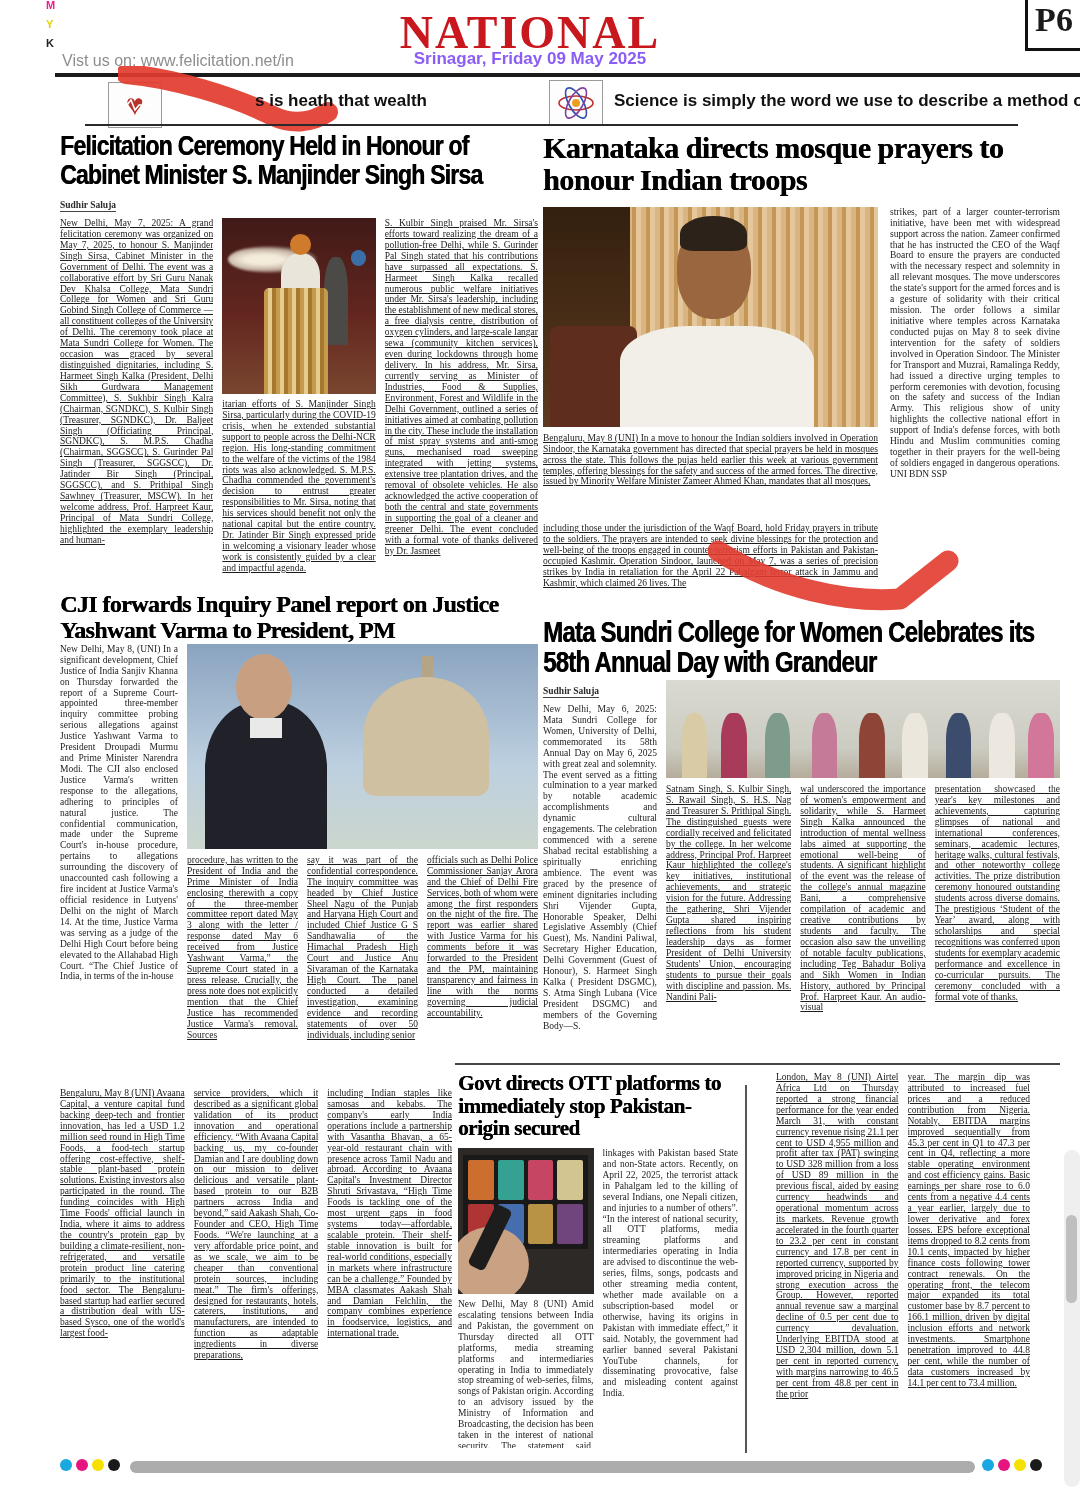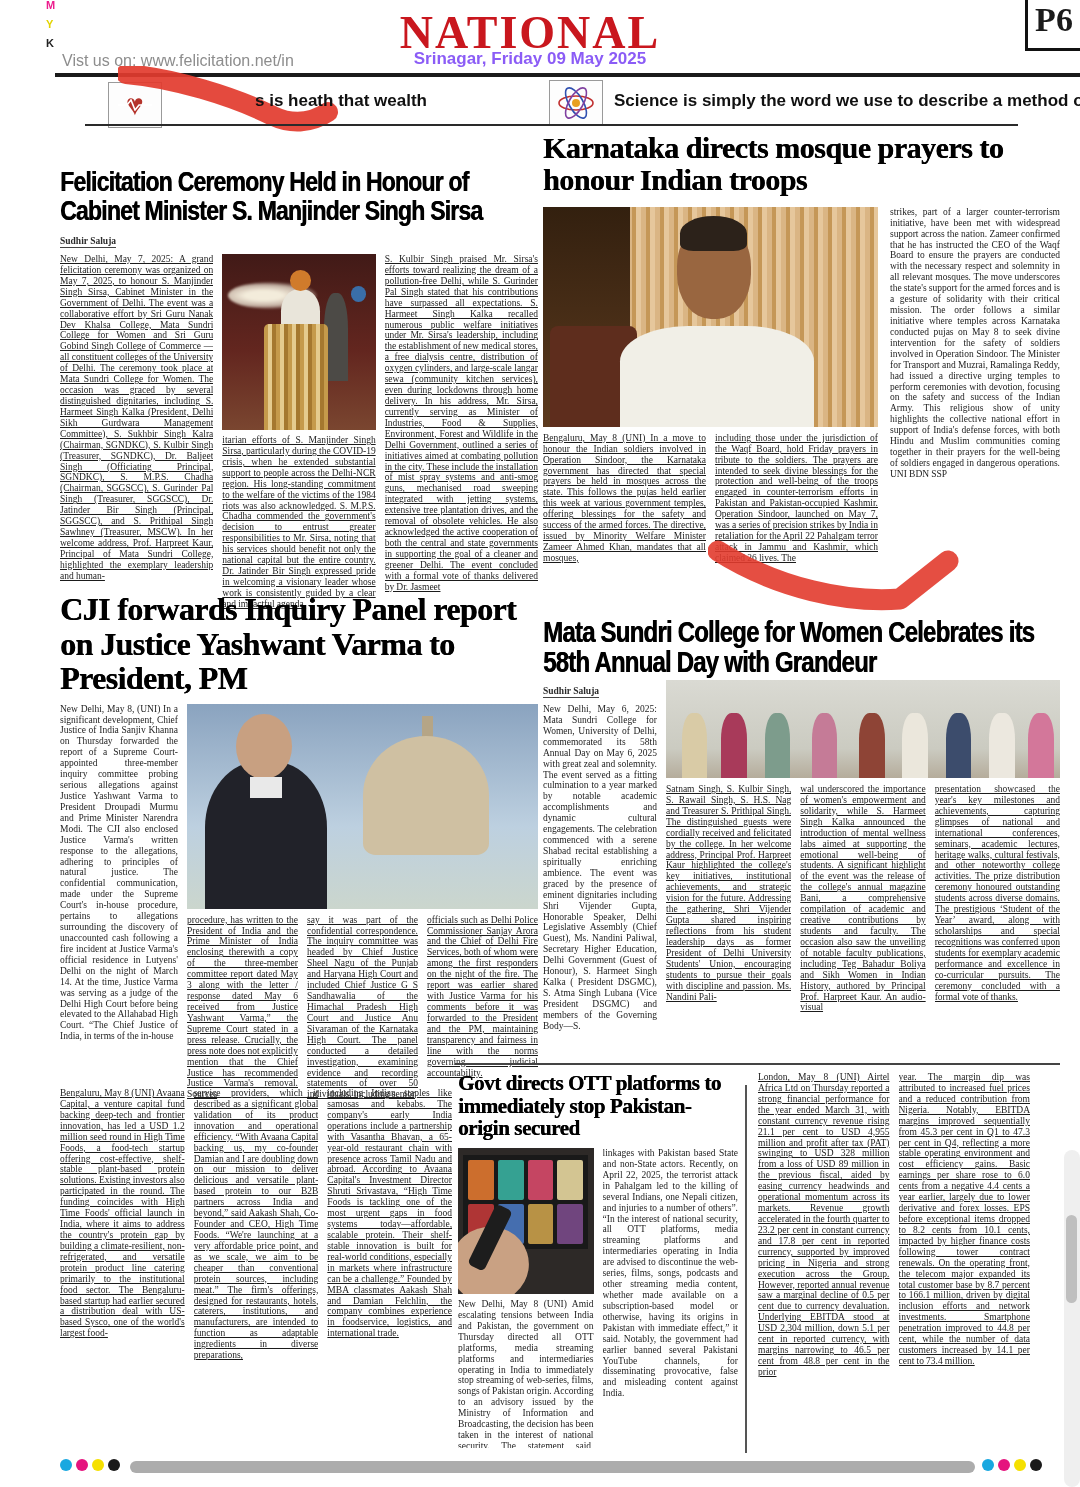--- a/index.html
+++ b/index.html
@@ -140,21 +140,21 @@
       <ellipse cx="20" cy="20" rx="17" ry="7" fill="none" stroke="#c03030" stroke-width="1.6"></ellipse>
       <ellipse cx="20" cy="20" rx="17" ry="7" fill="none" stroke="#3050b0" stroke-width="1.6" transform="rotate(60 20 20)"></ellipse>
       <ellipse cx="20" cy="20" rx="17" ry="7" fill="none" stroke="#8040a0" stroke-width="1.6" transform="rotate(120 20 20)"></ellipse>
       <circle cx="20" cy="20" r="4" fill="#e8a020"></circle>
     </svg>
   </div>
   <div class="tagline" style="left:614px;top:91px;">Science is simply the word we use to describe  a method of organizing our curiosity</div>
   <div class="rule-thin"></div>
 
   <div class="article" style="left:60px;top:132px;width:478px;height:452px;">
-    <div style="height:62px;overflow:visible;margin-top:36px;">
+    <div style="height:62px;overflow:visible;">
       <div class="head-sans" style="font-size:23px;">Felicitation Ceremony Held in Honour of Cabinet Minister S. Manjinder Singh Sirsa</div>
     </div>
     <span class="byline">Sudhir Saluja</span>
     <div class="cols" style="height:368px;">
       <div class="col btxt">New Delhi, May 7, 2025:  A grand felicitation ceremony was organized on May 7, 2025, to honour S. Manjinder Singh Sirsa, Cabinet Minister in the Government of Delhi. The event was a collaborative effort by Sri Guru Nanak Dev Khalsa College, Mata Sundri College for Women and Sri Guru Gobind Singh College of Commerce — all constituent colleges of the University of Delhi. The ceremony took place at Mata Sundri College for Women. The occasion was graced by several distinguished dignitaries, including S. Harmeet Singh Kalka (President, Delhi Sikh Gurdwara Management Committee), S. Sukhbir Singh Kalra (Chairman, SGNDKC), S. Kulbir Singh (Treasurer, SGNDKC), Dr. Baljeet Singh (Officiating Principal, SGNDKC), S. M.P.S. Chadha (Chairman, SGGSCC), S. Gurinder Pal Singh (Treasurer, SGGSCC), Dr. Jatinder Bir Singh (Principal, SGGSCC), and S. Prithipal Singh Sawhney (Treasurer, MSCW). In her welcome address, Prof. Harpreet Kaur, Principal of Mata Sundri College, highlighted the exemplary leadership and human-</div>
       <div class="col">
         <div class="photo ph-fel" style="width:100%;height:176px;margin-bottom:5px;">
           <div class="fel-flowers"></div>
           <div class="fel-guard"></div>
           <div class="fel-blueturban"></div>
@@ -172,34 +172,34 @@
     <div class="head-serif" style="font-size:30px;margin-bottom:10px;">Karnataka directs mosque prayers to honour Indian troops</div>
     <div style="display:flex;gap:12px;height:400px;overflow:hidden;">
       <div style="width:335px;flex:none;">
         <div class="photo ph-kar" style="width:100%;height:220px;margin-bottom:6px;">
           <div class="kar-panel"></div>
           <div class="kar-chair"></div>
           <div class="kar-shirt"></div>
           <div class="kar-head"></div>
           <div class="kar-hair"></div>
         </div>
-        <div class="cols" style="height:172px;">
+        <div class="cols" style="height:172px;flex-direction:column;">
           <div class="col btxt">Bengaluru, May 8 (UNI) In a move to honour the Indian soldiers involved in Operation Sindoor, the Karnataka government has directed that special prayers be held in mosques across the state. This follows the pujas held earlier this week at various government temples, offering blessings for the safety and success of the armed forces. The directive, issued by Minority Welfare Minister Zameer Ahmed Khan, mandates that all mosques,</div>
           <div class="col btxt">including those under the jurisdiction of the Waqf Board, hold Friday prayers in tribute to the soldiers. The prayers are intended to seek divine blessings for the protection and well-being of the troops engaged in counter-terrorism efforts in Pakistan and Pakistan-occupied Kashmir. Operation Sindoor, launched on May 7, was a series of precision strikes by India in retaliation for the April 22 Pahalgam terror attack in Jammu and Kashmir, which claimed 26 lives. The</div>
         </div>
       </div>
       <div class="col btxt" style="flex:1;">strikes, part of a larger counter-terrorism initiative, have been met with widespread support across the nation. Zameer confirmed that he has instructed the CEO of the Waqf Board to ensure the prayers are conducted with the necessary respect and solemnity in all relevant mosques. The move underscores the state's support for the armed forces and is a gesture of solidarity with their critical mission. The order follows a similar initiative where temples across Karnataka conducted pujas on May 8 to seek divine intervention for the safety of soldiers involved in Operation Sindoor. The Minister for Transport and Muzrai, Ramalinga Reddy, had issued a directive urging temples to perform ceremonies with devotion, focusing on the safety and success of the Indian Army. This religious show of unity highlights the collective national effort in support of India's defense forces, with both Hindu and Muslim communities coming together in their prayers for the well-being of soldiers engaged in dangerous operations. UNI BDN SSP</div>
     </div>
     <svg class="swoosh" style="left:165px;top:405px;" width="260" height="78" viewBox="0 0 260 78">
       <path d="M10 14 C 70 52, 140 66, 192 62 L 240 24" fill="none" stroke="#e23b2e" stroke-width="21" stroke-linecap="round" stroke-linejoin="round" opacity="0.9"></path>
     </svg>
   </div>
 
   <div class="article" style="left:60px;top:592px;width:478px;height:468px;">
-    <div class="head-serif" style="font-size:32px;letter-spacing:-0.6px;margin-bottom:8px;">CJI forwards Inquiry Panel report on Justice Yashwant Varma to President, PM</div>
+    <div class="head-serif" style="font-size:24px;letter-spacing:-0.6px;">CJI forwards Inquiry Panel report on Justice Yashwant Varma to President, PM</div>
     <div style="display:flex;gap:9px;height:400px;overflow:hidden;">
       <div class="btxt" style="width:118px;flex:none;overflow:hidden;">New Delhi, May 8, (UNI) In a significant development, Chief Justice of India Sanjiv Khanna on Thursday forwarded the report of a Supreme Court-appointed three-member inquiry committee probing serious allegations against Justice Yashwant Varma to President Droupadi Murmu and Prime Minister Narendra Modi. The CJI also enclosed Justice Varma's written response to the allegations, adhering to principles of natural justice. The confidential communication, made under the Supreme Court's in-house procedure, pertains to allegations surrounding the discovery of unaccounted cash following a fire incident at Justice Varma's official residence in Lutyens' Delhi on the night of March 14. At the time, Justice Varma was serving as a judge of the Delhi High Court before being elevated to the Allahabad High Court. “The Chief Justice of India, in terms of the in-house</div>
       <div style="flex:1;display:flex;flex-direction:column;">
         <div class="photo ph-cji" style="width:100%;height:205px;margin-bottom:6px;">
           <div class="cji-spire"></div>
           <div class="cji-dome"></div>
           <div class="cji-robe"></div>
           <div class="cji-head"></div>
           <div class="cji-collar"></div>
         </div>
@@ -272,21 +272,21 @@
         </div>
         <div class="btxt">New Delhi, May 8 (UNI) Amid escalating tensions between India and Pakistan, the government on Thursday directed all OTT platforms, media streaming platforms and intermediaries operating in India to immediately stop streaming of web-series, films, songs of Pakistan origin. According to an advisory issued by the Ministry of Information and Broadcasting, the decision has been taken in the interest of national security. The statement said, “Several terrorist attacks in India have been established to have cross border</div>
       </div>
       <div class="col btxt">linkages with Pakistan based State and non-State actors. Recently, on April 22, 2025, the terrorist attack in Pahalgam led to the killing of several Indians, one Nepali citizen, and injuries to a number of others”. “In the interest of national security, all OTT platforms, media streaming platforms and intermediaries operating in India are advised to discontinue the web-series, films, songs, podcasts and other streaming media content, whether made available on a subscription-based model or otherwise, having its origins in Pakistan with immediate effect,” it said. Notably, the government had earlier banned several Pakistani YouTube channels, for disseminating provocative, false and misleading content against India.</div>
     </div>
   </div>
 
   <div class="vrule" style="left:745px;top:1085px;height:368px;"></div>
 
   <div class="article" style="left:758px;top:1072px;width:272px;height:400px;">
-    <div class="cols" style="height:335px;">
+    <div class="cols" style="height:335px;margin-left:18px;">
       <div class="col btxt">London, May 8 (UNI) Airtel Africa Ltd on Thursday reported a strong financial performance for the year ended March 31, with constant currency revenue rising 21.1 per cent to USD 4,955 million and profit after tax (PAT) swinging to USD 328 million from a loss of USD 89 million in the previous fiscal, aided by easing currency headwinds and operational momentum across its markets. Revenue growth accelerated in the fourth quarter to 23.2 per cent in constant currency and 17.8 per cent in reported currency, supported by improved pricing in Nigeria and strong execution across the Group. However, reported annual revenue saw a marginal decline of 0.5 per cent due to currency devaluation. Underlying EBITDA stood at USD 2,304 million, down 5.1 per cent in reported currency, with margins narrowing to 46.5 per cent from 48.8 per cent in the prior</div>
       <div class="col btxt">year. The margin dip was attributed to increased fuel prices and a reduced contribution from Nigeria. Notably, EBITDA margins improved sequentially from 45.3 per cent in Q1 to 47.3 per cent in Q4, reflecting a more stable operating environment and cost efficiency gains. Basic earnings per share rose to 6.0 cents from a negative 4.4 cents a year earlier, largely due to lower derivative and forex losses. EPS before exceptional items dropped to 8.2 cents from 10.1 cents, impacted by higher finance costs following tower contract renewals. On the operating front, the telecom major expanded its total customer base by 8.7 percent to 166.1 million, driven by digital inclusion efforts and network investments. Smartphone penetration improved to 44.8 per cent, while the number of data customers increased by 14.1 per cent to 73.4 million.</div>
     </div>
   </div>
 
   <div class="sb-track"></div>
   <div class="sb-thumb"></div>
 
   <div class="dotrow" style="left:60px;">
     <span class="dot" style="background:#19a8e0;"></span>

